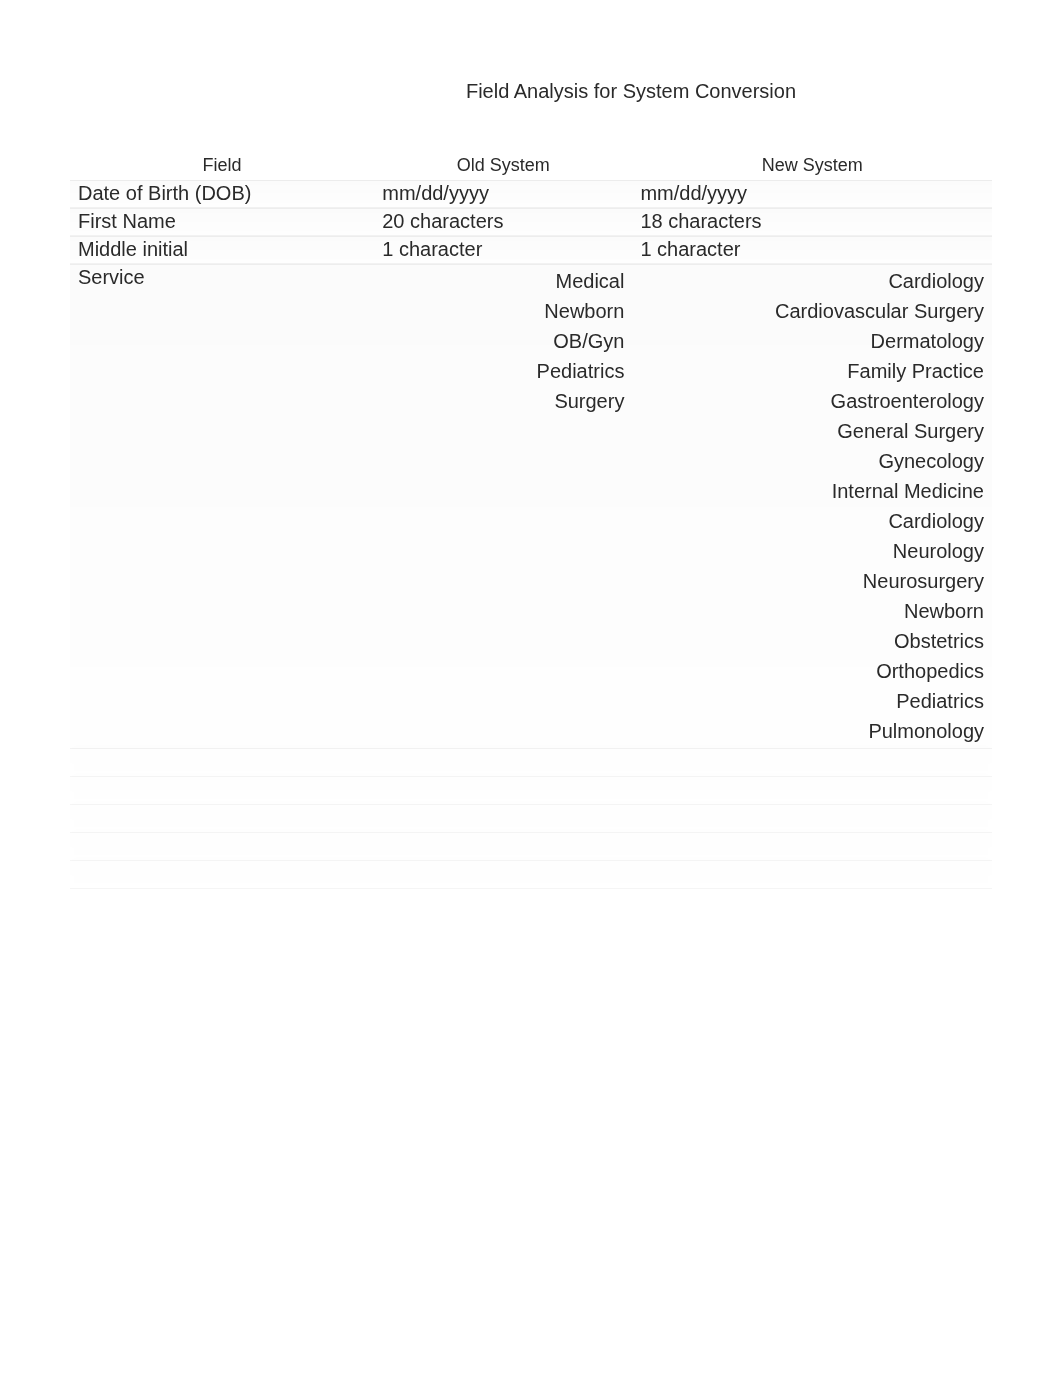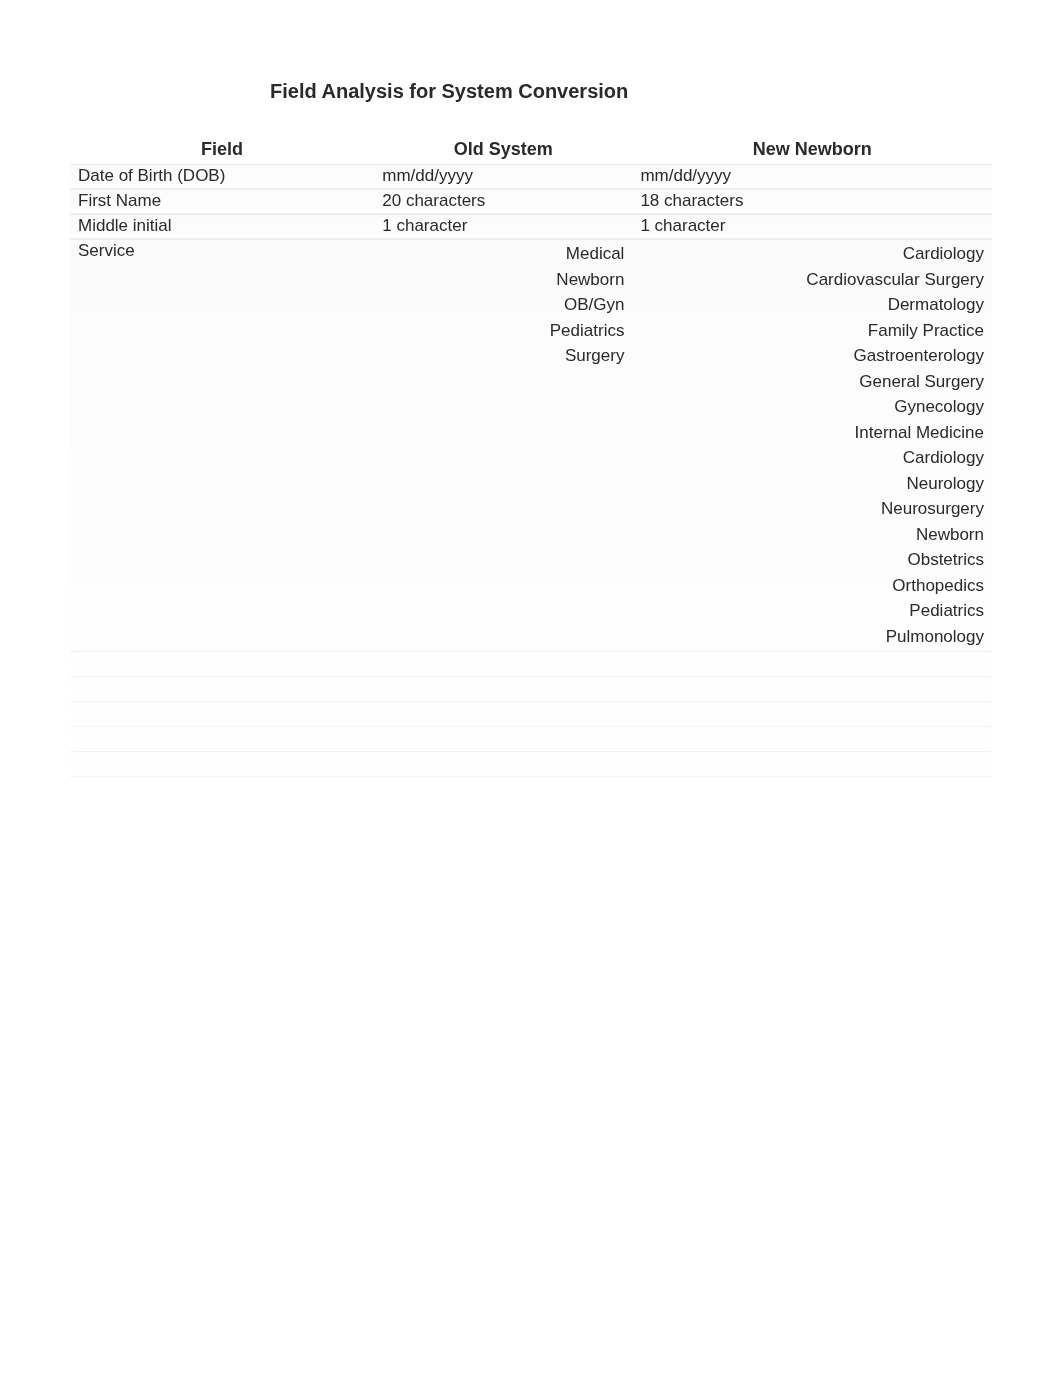--- a/index.html
+++ b/index.html
@@ -8,43 +8,43 @@
       box-sizing: border-box;
     }
     body {
       font-family: 'Segoe UI', Tahoma, Geneva, Verdana, sans-serif;
       background: #ffffff;
       width: 1062px;
       padding: 80px 70px 40px 70px;
       color: #2a2a2a;
     }
     .title {
-      font-weight: 700;
+      font-weight: 400;
       font-size: 20px;
-      text-align: left;
-      margin-bottom: 32px;
+      text-align: center;
+      margin-bottom: 48px;
       margin-left: 200px;
     }
     table {
       width: 100%;
       border-collapse: collapse;
       table-layout: fixed;
     }
     th {
-      font-weight: 700;
+      font-weight: 400;
       font-size: 18px;
       text-align: center;
       padding: 4px 8px;
       background: #ffffff;
     }
     th:first-child {
       text-align: center;
     }
     td {
-      font-size: 17px;
+      font-size: 20px;
       padding: 2px 8px;
       vertical-align: top;
       text-align: left;
       border-bottom: 1px solid rgba(0,0,0,0.04);
       background: linear-gradient(to bottom, rgba(0,0,0,0.015), rgba(0,0,0,0.005));
       margin-left: 12px;
     }
     td:first-child {
       width: 33%;
     }
@@ -86,21 +86,21 @@
 <table>
   <colgroup>
     <col class="c1">
       <col class="c2">
       <col class="c3">
   </colgroup>
   <thead>
     <tr>
       <th>Field</th>
       <th>Old System</th>
-      <th>New Newborn</th>
+      <th>New System</th>
     </tr>
   </thead>
   <tbody id="table-body">
       <tr class="row-sep">
         <td>Date of Birth (DOB)</td>
         <td>mm/dd/yyyy</td>
         <td>mm/dd/yyyy</td>
       </tr>
       <tr class="row-sep">
         <td>First Name</td>

